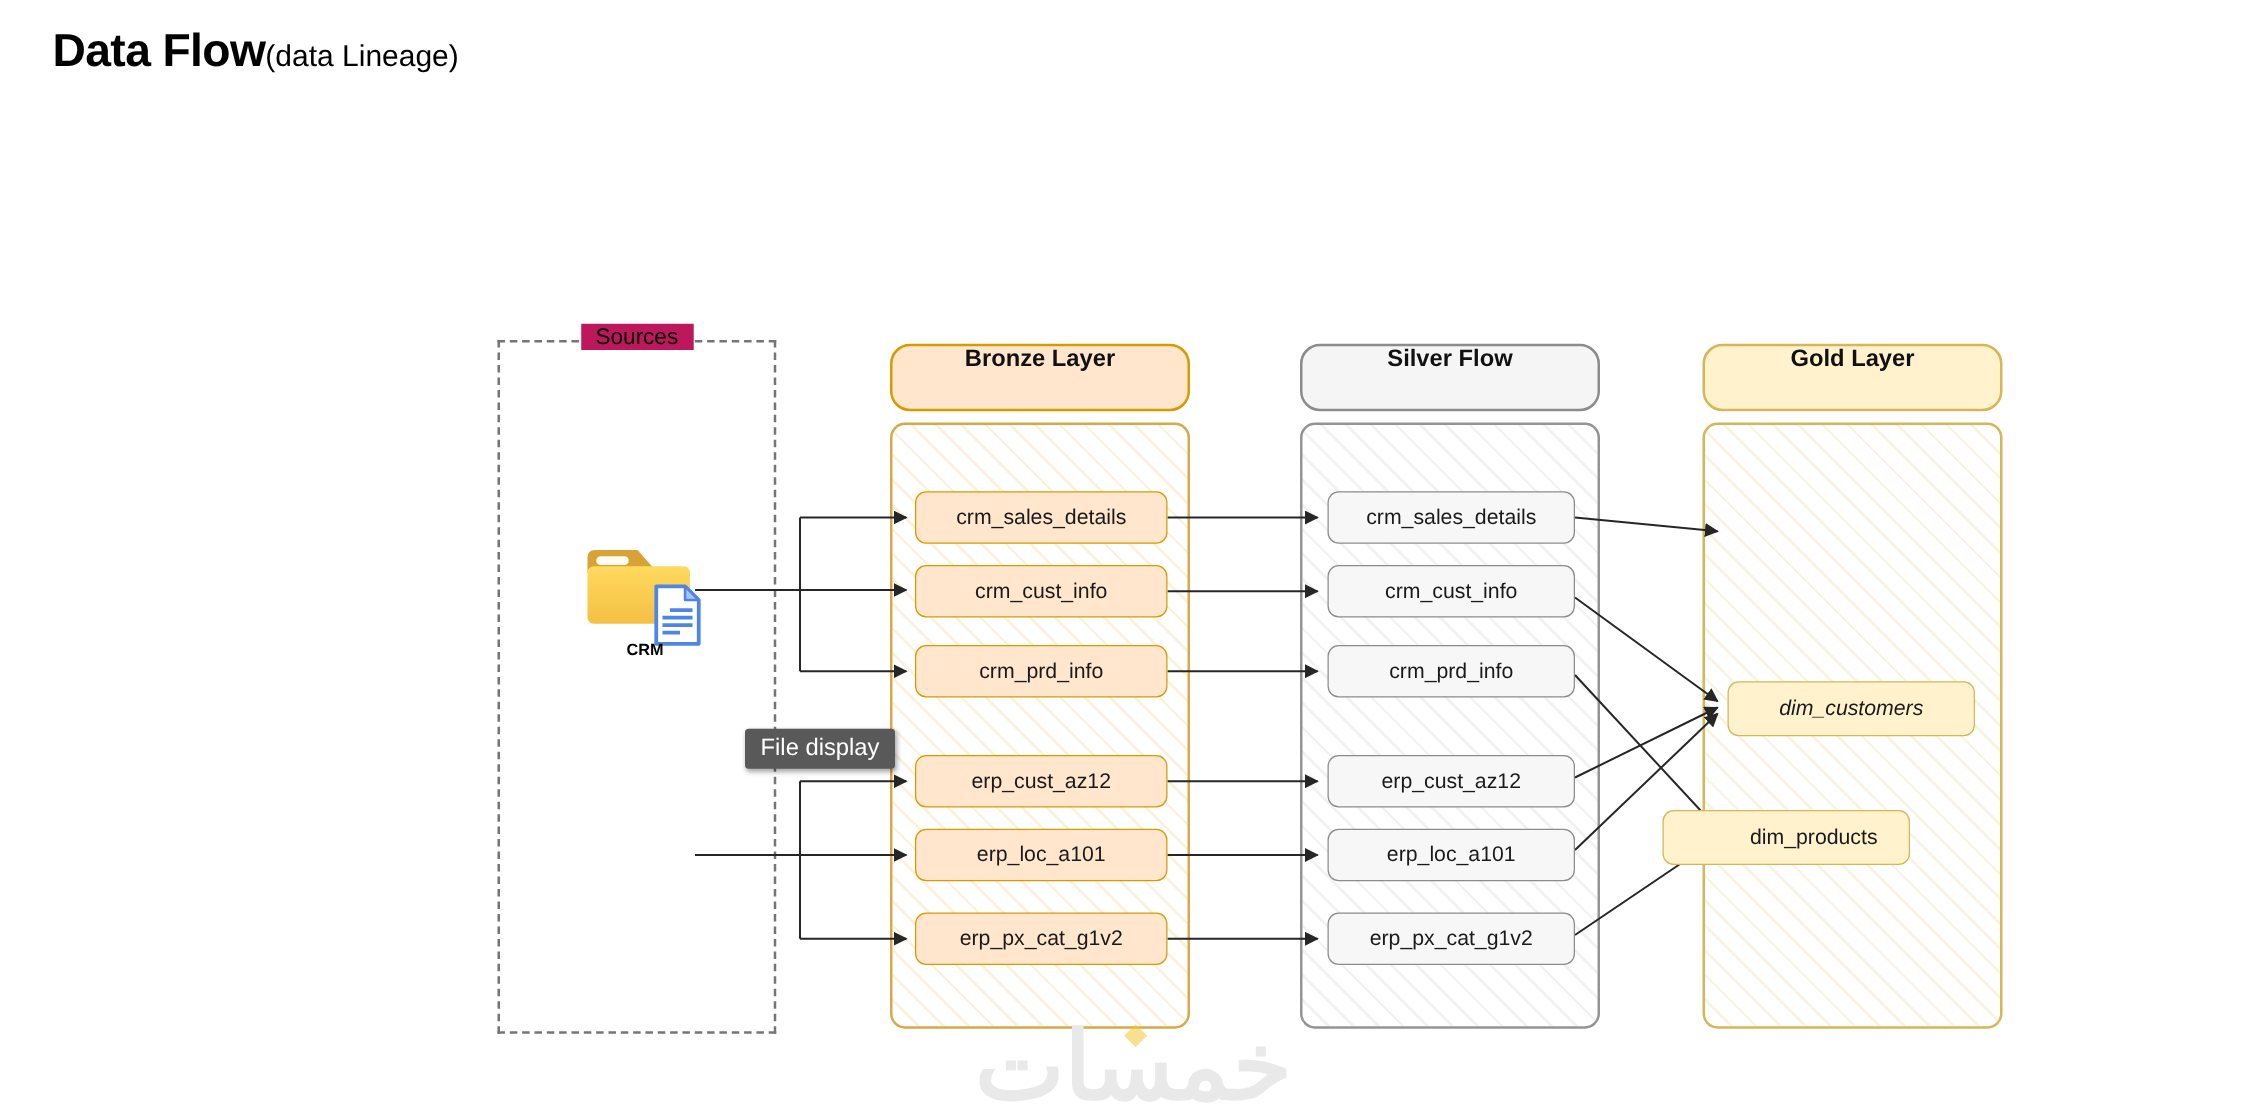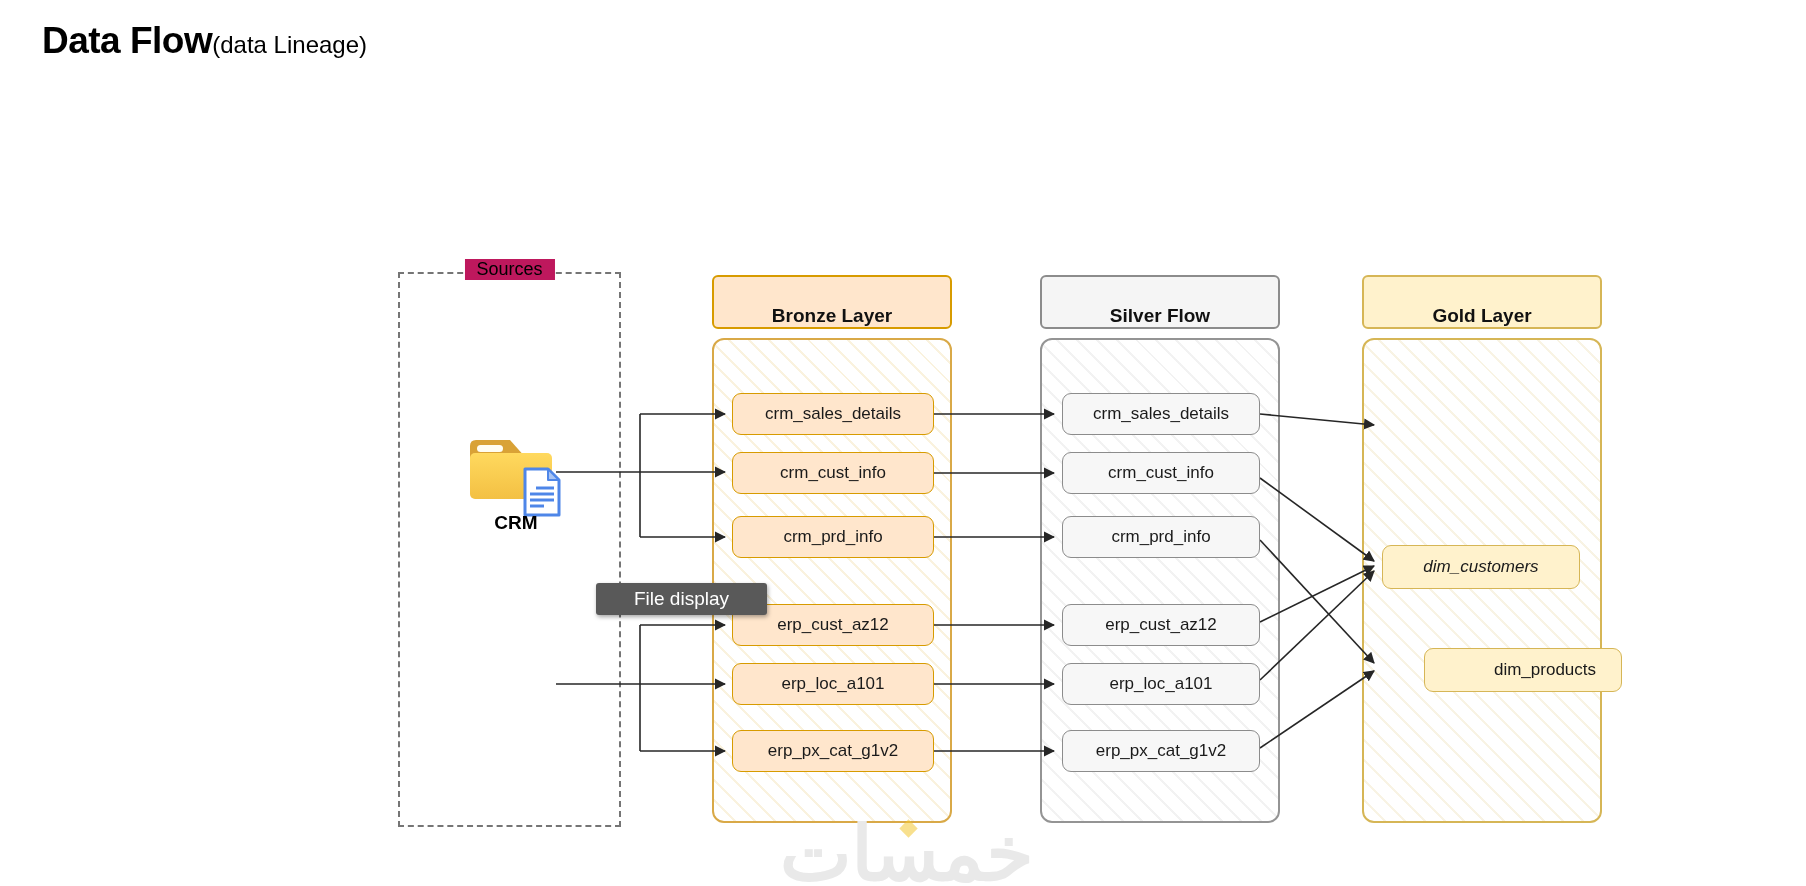--- a/index.html
+++ b/index.html
@@ -15,25 +15,25 @@
   .src-box{
     position:absolute;left:398px;top:272px;width:219px;height:551px;
     border:2px dashed #757575;background:transparent;
   }
   .src-label{
     position:absolute;top:-15px;left:50%;transform:translateX(-50%);
     background:#be185d;padding:0 12px;font-size:18px;color:#000;white-space:nowrap;
   }
   .source-item{position:absolute;width:100px;}
   .source-item .icon-stack{position:relative;width:100px;height:80px;}
-  .src-name{margin-top:2px;text-align:center;font-size:19px;font-weight:bold;color:#000;width:96px;}
+  .src-name{margin-top:2px;text-align:center;font-size:13px;font-weight:bold;color:#000;width:96px;}
   
   .layer-header{
-    position:absolute;width:240px;height:54px;border-radius:6px;
-    display:flex;align-items:flex-end;justify-content:center;
+    position:absolute;width:240px;height:54px;border-radius:16px;
+    display:flex;align-items:flex-start;justify-content:center;
     font-size:19px;font-weight:bold;color:#111;box-sizing:border-box;
   }
   .hdr-bronze{background:#FFE6CC;border:2px solid #D79B00;}
   .hdr-silver{background:#F5F5F5;border:2px solid #8C8C8C;}
   .hdr-gold{background:#FFF2CC;border:2px solid #D6B656;}
   
   .layer-container{position:absolute;width:240px;height:485px;top:338px;border-radius:12px;box-sizing:border-box;}
   .cnt-bronze{
     border:2px solid #D9A947;
     background-image:repeating-linear-gradient(45deg,rgba(215,155,0,0.13) 0px,rgba(215,155,0,0.13) 2px,transparent 2px,transparent 14px);
@@ -52,21 +52,21 @@
     display:flex;align-items:center;justify-content:center;
     font-size:17px;color:#1a1a1a;white-space:nowrap;z-index:5;
   }
   .node-bronze{width:202px;background:#FFE6CC;border:1.5px solid #D79B00;}
   .node-silver{width:198px;background:#F7F7F7;border:1.5px solid #8C8C8C;}
   .node-gold{width:198px;height:44px;background:#FFF2CC;border:1.5px solid #D6B656;}
   
   .edges-svg{position:absolute;left:0;top:0;z-index:4;pointer-events:none;}
   
   .tooltip{
-    position:absolute;left:596px;top:583px;width:171px;height:32px;z-index:10;
+    position:absolute;left:596px;top:583px;width:120px;height:32px;z-index:10;
     background:#595959;color:#ffffff;font-size:19px;border-radius:3px;
     display:flex;align-items:center;justify-content:center;
     box-shadow:1px 2px 4px rgba(0,0,0,0.35);
   }
   
   .watermark{
     position:absolute;left:780px;top:816px;z-index:6;direction:rtl;
     font-size:76px;font-weight:bold;line-height:1;color:#E9E9E9;user-select:none;
   }
   .wm-accent{
@@ -196,21 +196,21 @@
       <span>erp_px_cat_g1v2</span>
     </div>
 
   <div class="layer-header hdr-gold" style="left:1362px;top:275px;">
     <span>Gold Layer</span>
   </div>
   <div class="layer-container cnt-gold" style="left:1362px;"></div>
   <div class="node node-gold" style="left:1382px;top:545px;font-style:italic;">
       <span>dim_customers</span>
     </div>
-  <div class="node node-gold" style="left:1424px;top:648px;padding-left:44px;">
+  <div class="node node-gold" style="left:1330px;top:648px;padding-left:44px;">
       <span>dim_products</span>
     </div>
 
   <div class="tooltip">
     <span>File display</span>
   </div>
 
   <div class="watermark">
     <span class="wm-accent"></span>
     <span>خمسات</span>

